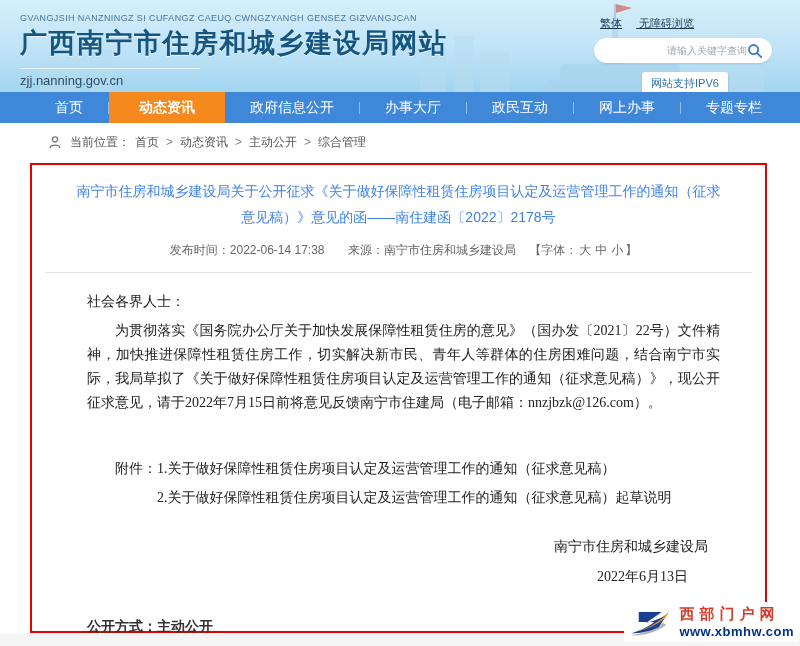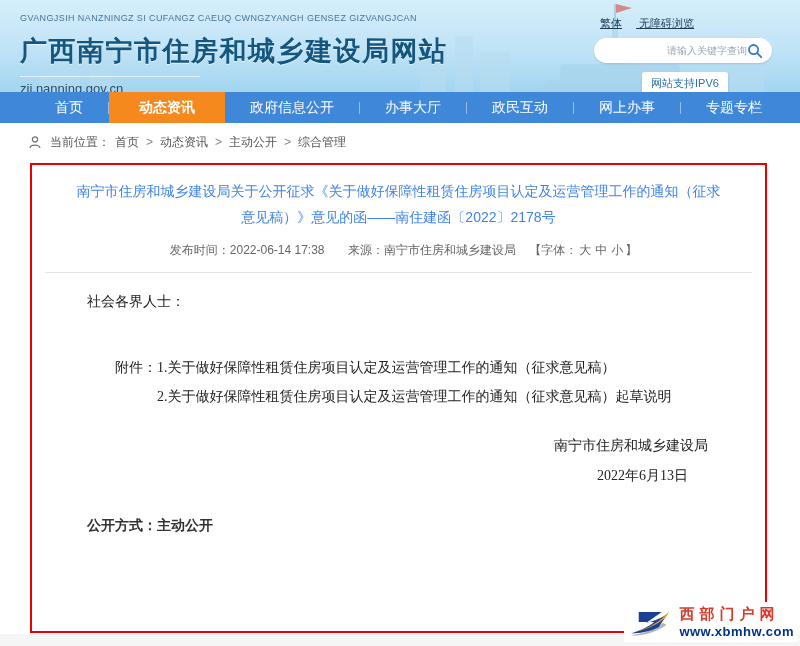--- a/index.html
+++ b/index.html
@@ -16,21 +16,21 @@
     height:92px;
     background:linear-gradient(180deg,#d6eefb 0%,#bfe3f6 55%,#a2d5f0 100%);
     position:relative;
     overflow:hidden;
   }
   .skyline { position:absolute; left:0; bottom:0; width:100%; height:92px; opacity:.55; }
   .header-left { position:absolute; left:20px; top:13px; }
   .zhuang-title { font-size:9px; color:#4a7599; letter-spacing:.4px; }
   .site-title {
     font-size:27px; font-weight:bold; color:#14567f;
-    letter-spacing:1.5px; margin-top:10px;
+    letter-spacing:1.5px; margin-top:2px;
     text-shadow:0 1px 0 rgba(255,255,255,.6);
   }
   .site-url {
     font-size:13px; color:#2e4d66; margin-top:7px; padding-top:4px;
     border-top:1px solid rgba(255,255,255,.65); width:180px;
   }
   .header-right { position:absolute; right:28px; top:16px; width:178px; }
   .quick-links { font-size:11px; color:#1e3a56; margin:0 0 7px 6px;text-decoration:underline; }
   .quick-links span { margin-right:14px; cursor:pointer; }
   .searchbox {
@@ -57,21 +57,21 @@
   }
   .nav-item {
     color:#ffffff; font-size:14px; display:flex; align-items:center;
     padding:0 25px; cursor:pointer; white-space:nowrap;
   }
   .nav-item.active { background:#f6891e; padding:0 30px; font-weight:bold; }
   .nav-sep { width:1px; height:12px; background:rgba(255,255,255,.45); align-self:center; }
 
   
   .breadcrumb {
-    height:38px; display:flex; align-items:center; padding-left:28px;
+    height:38px; display:flex; align-items:center; padding-left:48px;
     font-size:12px; color:#555; gap:5px; background:#ffffff;text-align:right;
   }
   .crumb-icon { width:14px; height:14px; margin-right:3px; }
   .crumb-link { cursor:pointer; }
   .crumb-sep { color:#888; margin:0 2px; }
 
   
   .article {
     position:absolute; left:30px; top:163px; width:737px; height:470px;
     border:2px solid #e60000; background:#ffffff;
@@ -199,20 +199,21 @@
   <h1 class="article-title">南宁市住房和城乡建设局关于公开征求《关于做好保障性租赁住房项目认定及运营管理工作的通知（征求意见稿）》意见的函——南住建函〔2022〕2178号</h1>
 
   <div class="article-meta">
     <span class="m">发布时间：2022-06-14 17:38</span>
     <span class="m">来源：南宁市住房和城乡建设局</span>
     <span>【字体：</span><span class="font-size-ctl">大</span><span class="font-size-ctl">中</span><span class="font-size-ctl">小</span><span>】</span>
   </div>
 
   <div class="article-body">
     <div>社会各界人士：</div>
+    <div class="para-main">为贯彻落实《国务院办公厅关于加快发展保障性租赁住房的意见》（国办发〔2021〕22号）文件精神，加快推进保障性租赁住房工作，切实解决新市民、青年人等群体的住房困难问题，结合南宁市实际，我局草拟了《关于做好保障性租赁住房项目认定及运营管理工作的通知（征求意见稿）》，现公开征求意见，请于2022年7月15日前将意见反馈南宁市住建局（电子邮箱：nnzjbzk@126.com）。</div>
     <div class="attach-line1">附件：1.关于做好保障性租赁住房项目认定及运营管理工作的通知（征求意见稿）</div>
     <div class="attach-line2">2.关于做好保障性租赁住房项目认定及运营管理工作的通知（征求意见稿）起草说明</div>
     <div class="signature">
       <div class="sig-org">南宁市住房和城乡建设局</div>
       <div class="sig-date">2022年6月13日</div>
     </div>
     <div class="disclosure">公开方式：主动公开</div>
   </div>
 </div>
 

